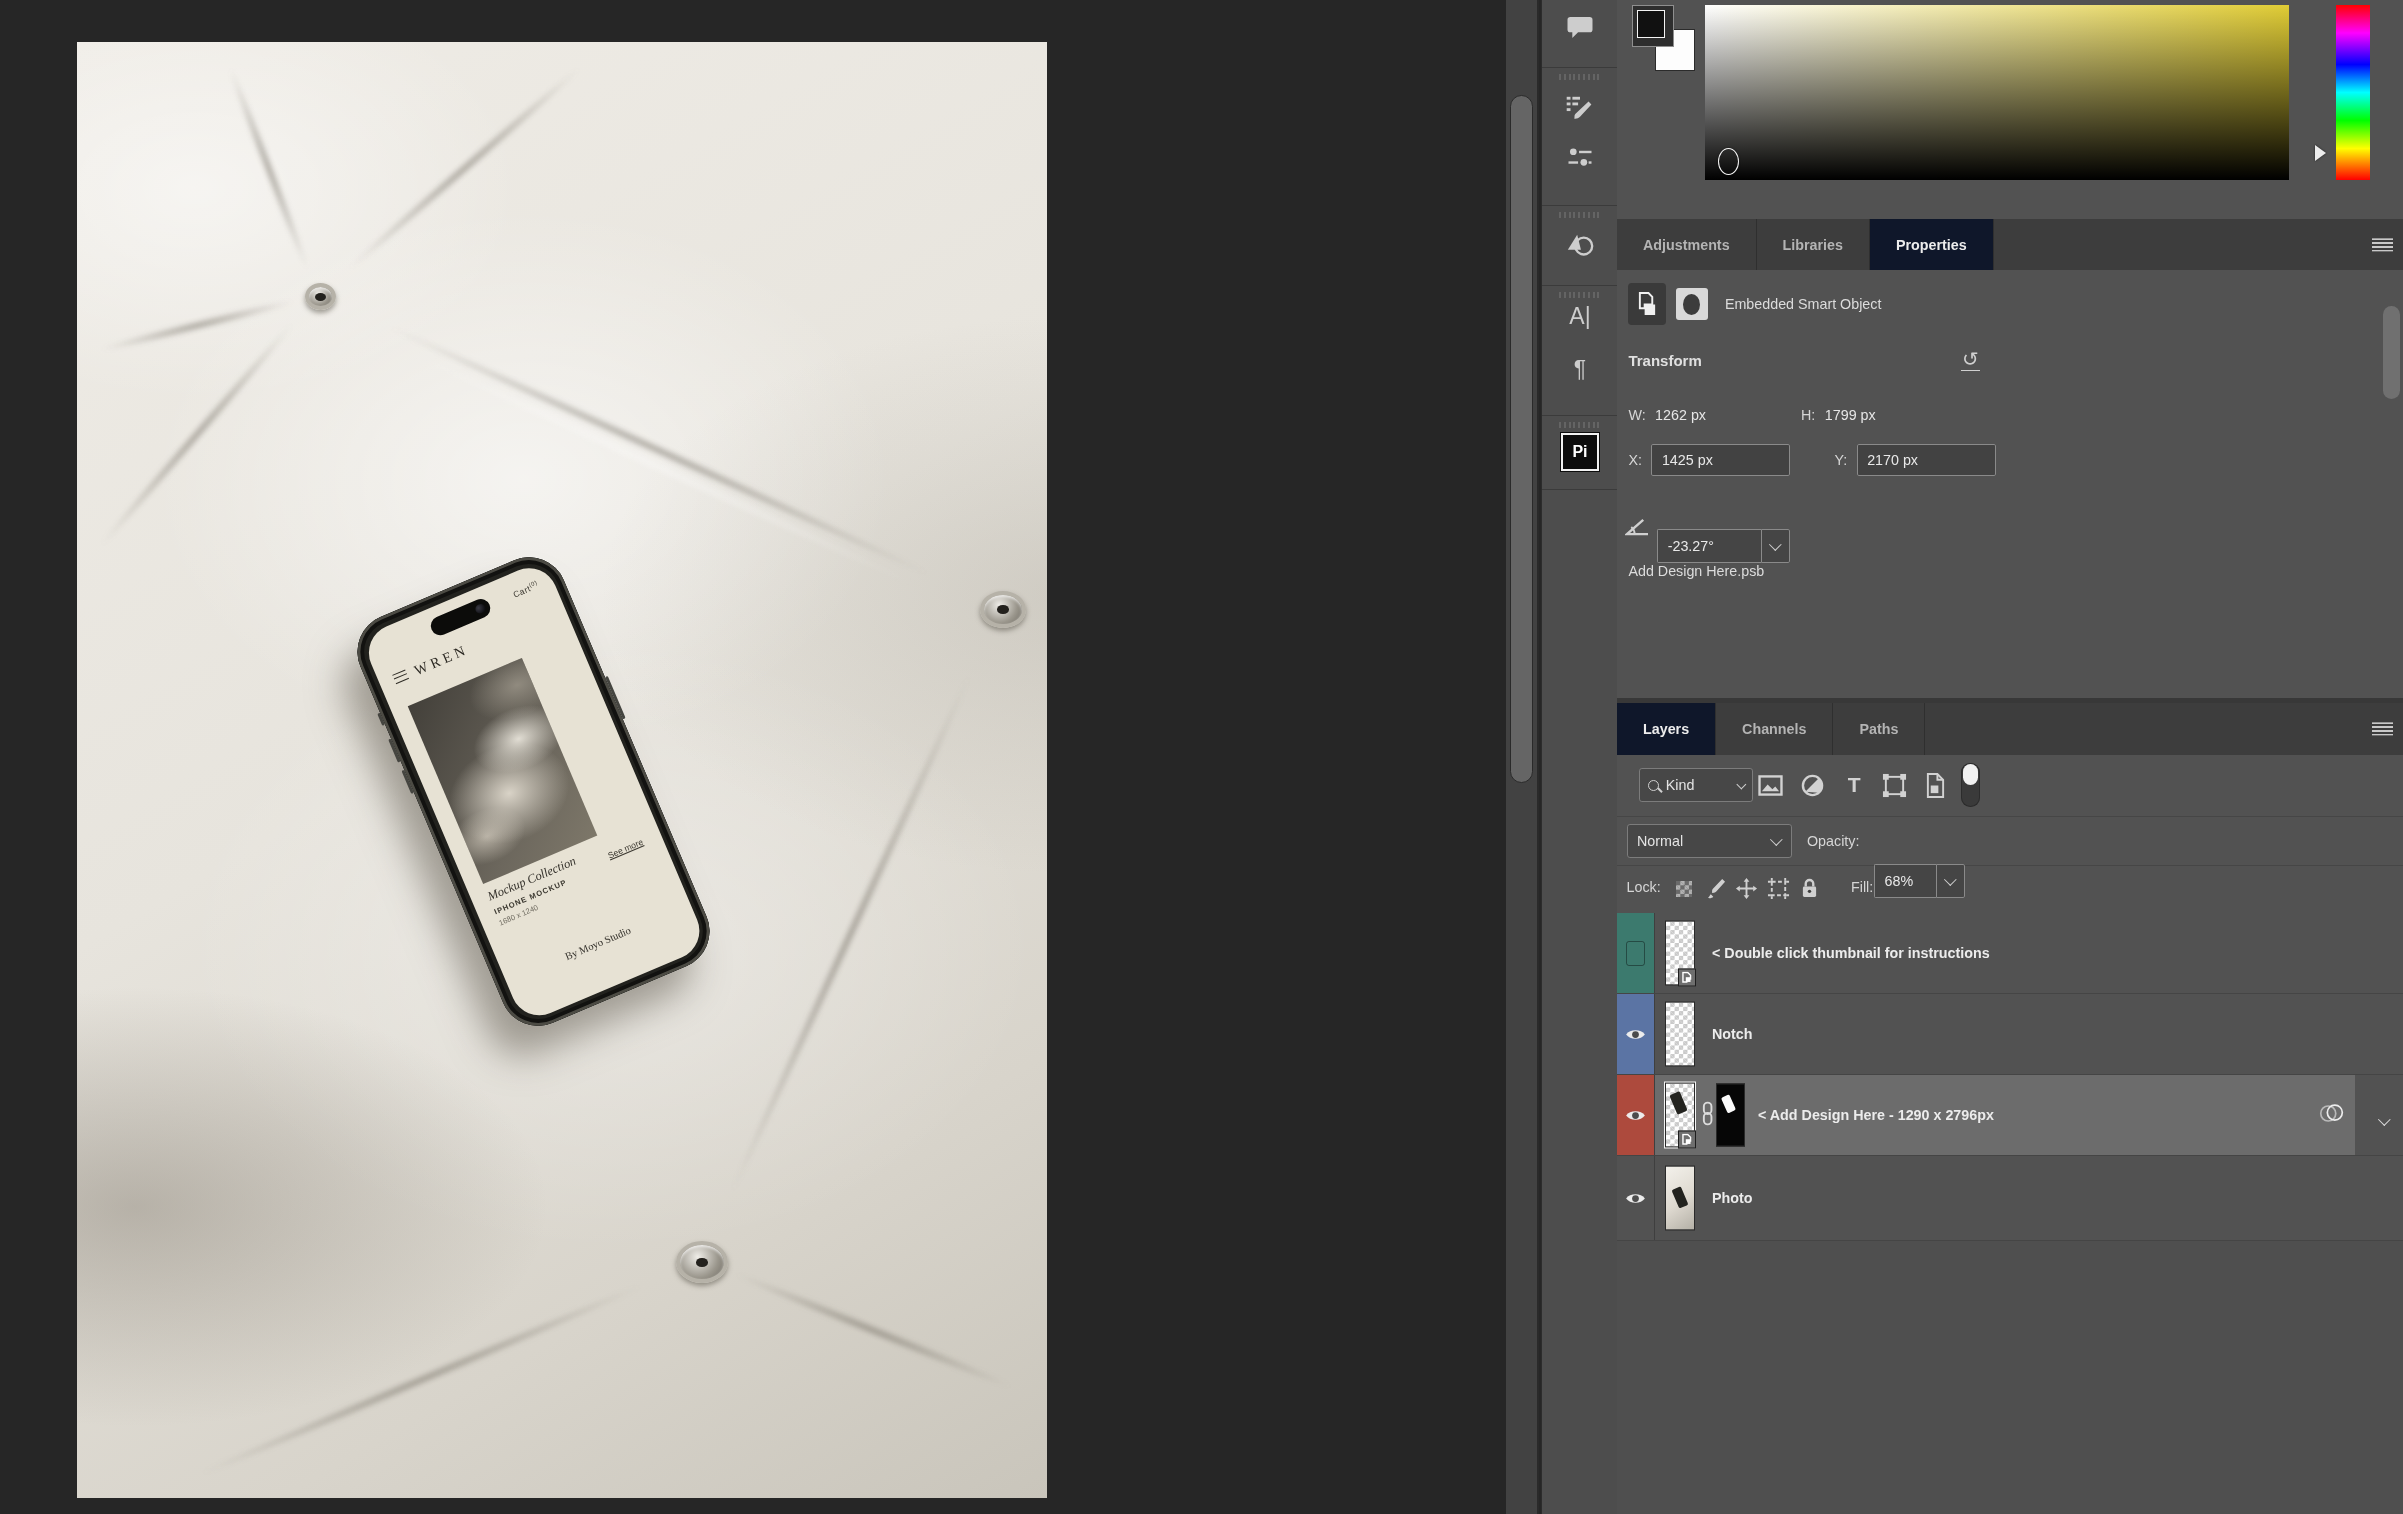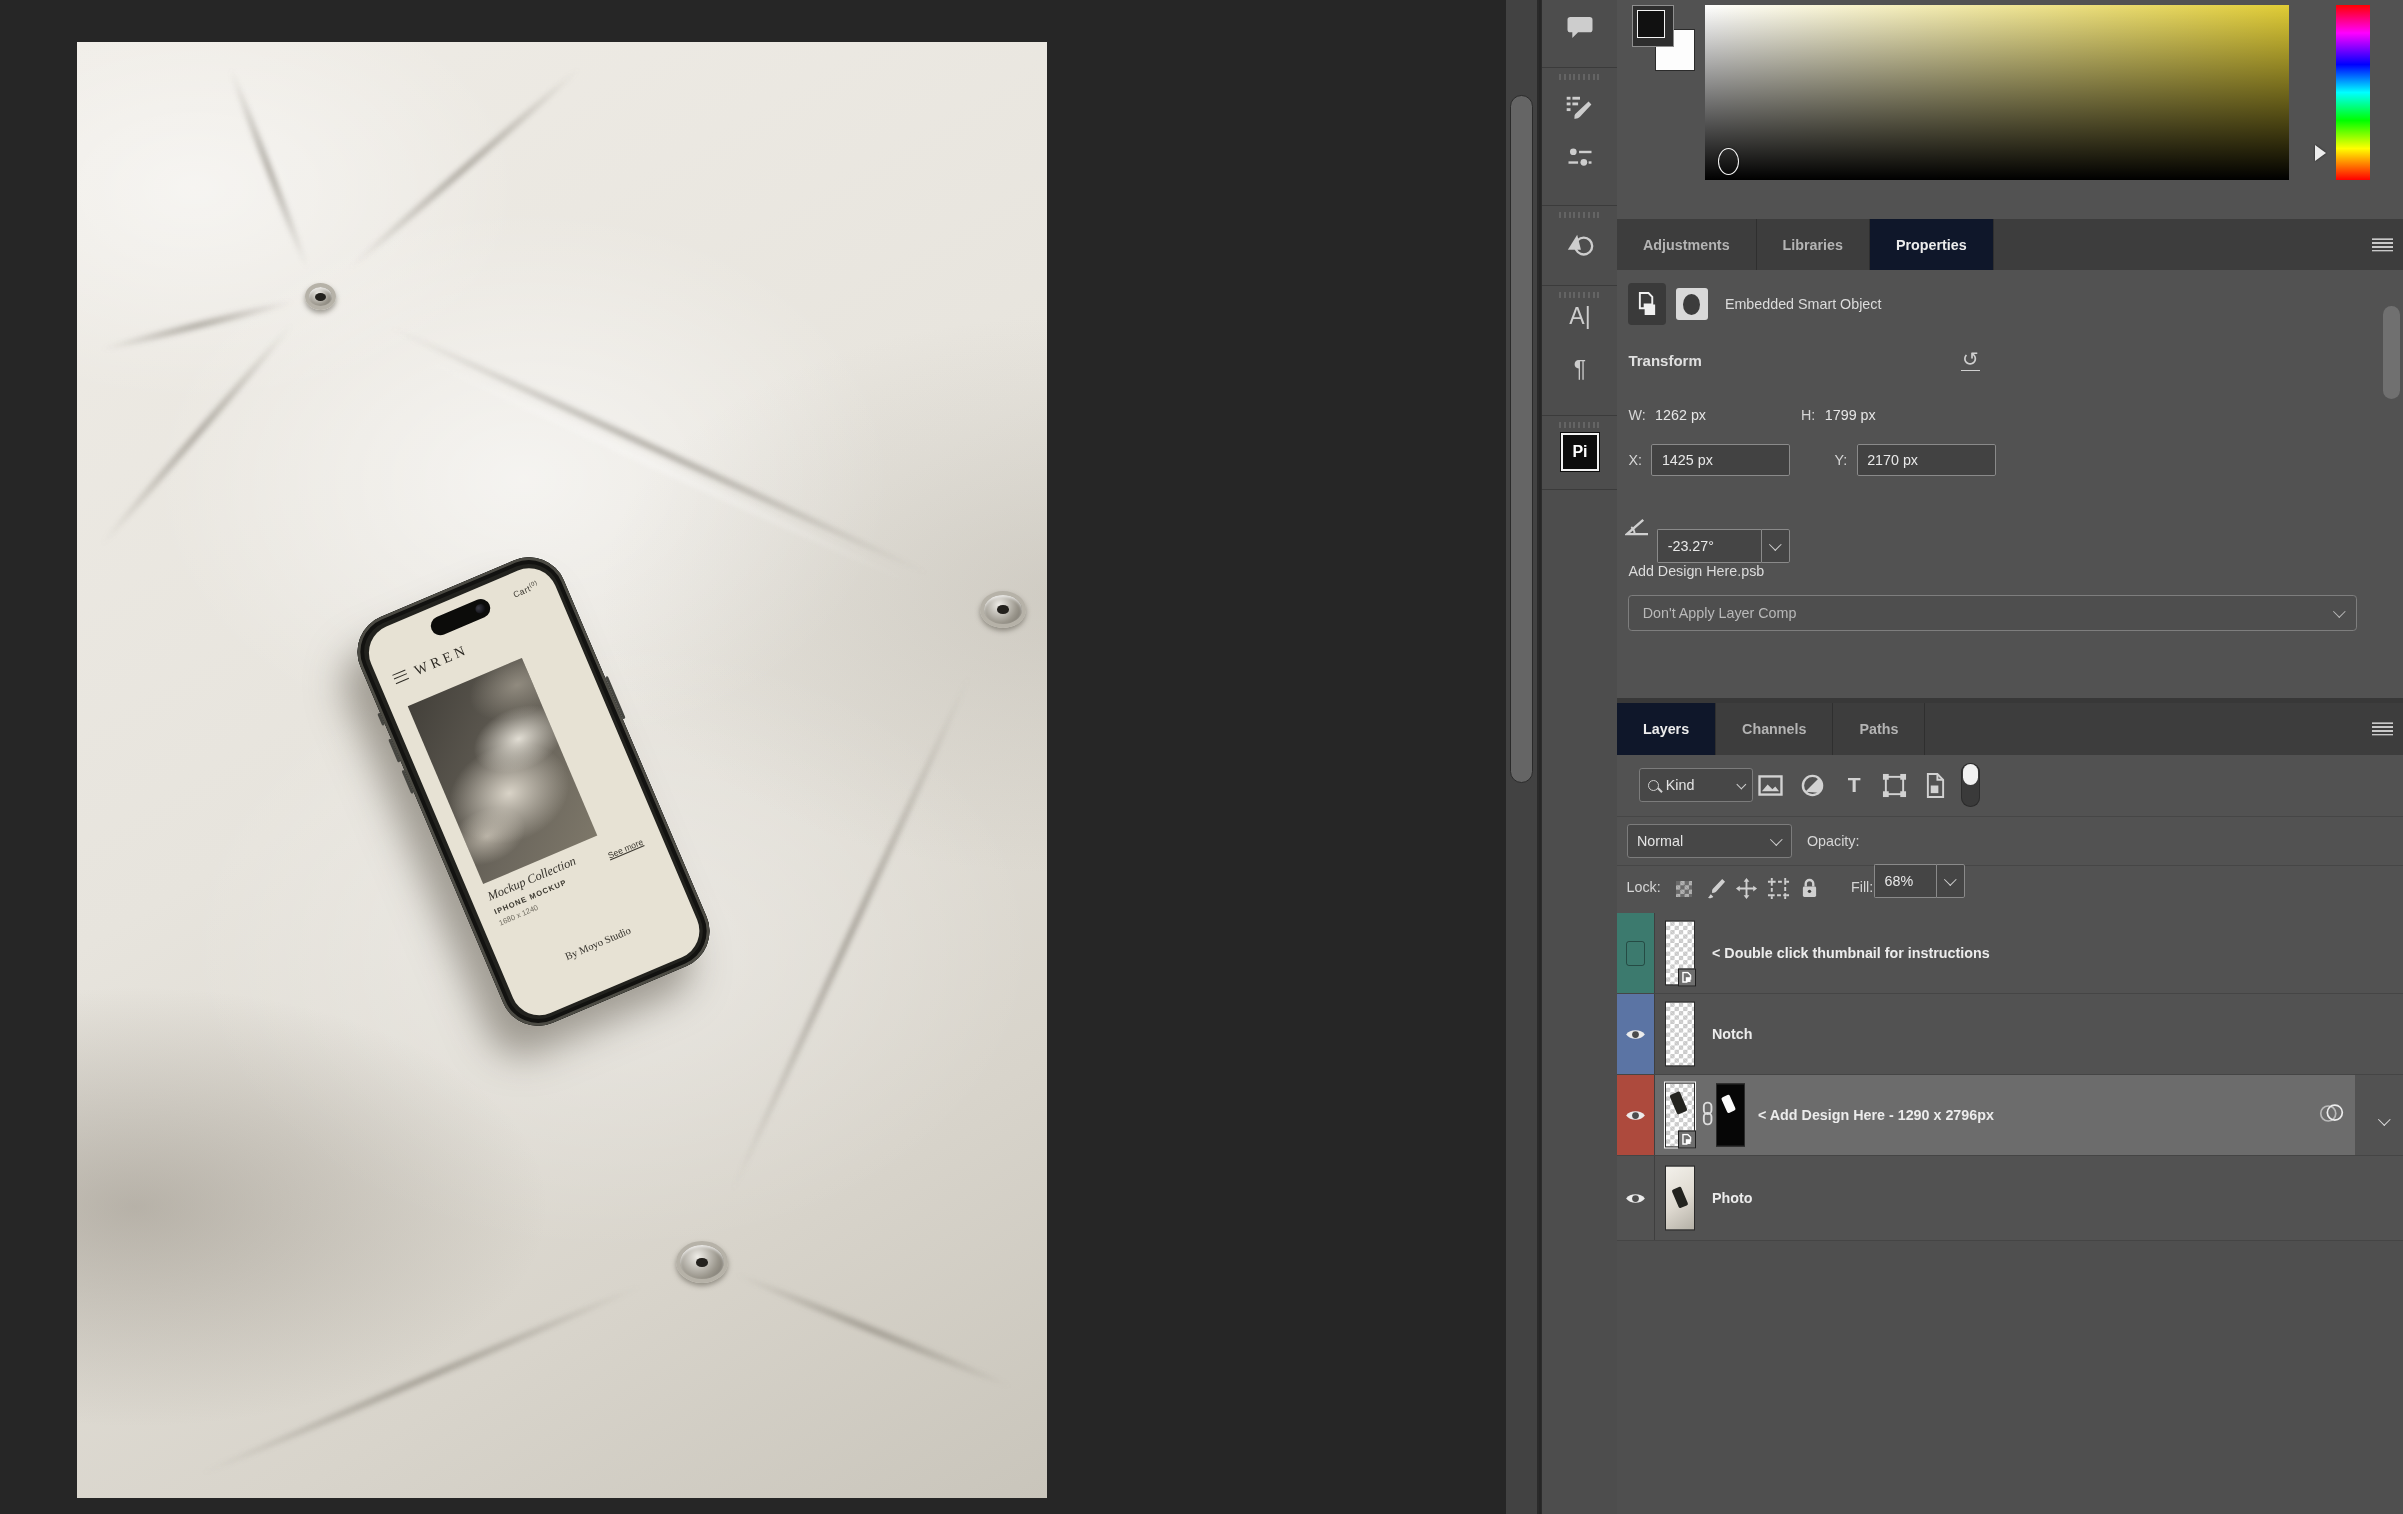--- a/index.html
+++ b/index.html
@@ -372,24 +372,20 @@
         </span>
         <span class="combo" style="margin-left:7.6px;">
           <span class="val" style="width:84px;">-23.27°</span>
           <span class="drop">
               <span class="chev"></span>
             </span>
         </span>
       </div>
 
       <div class="psb-label">Add Design Here.psb</div>
-      <div class="lc-select">
-        <span>Don't Apply Layer Comp</span>
-        <span class="chev"></span>
-      </div>
     </div>
 
     <div class="props-scroll"></div>
     <div class="group-divider"></div>
 
     <div class="tabbar" style="top:703px;height:52px;">
       <div class="tab active">Layers</div>
       <div class="tab">Channels</div>
       <div class="tab">Paths</div>
       <span class="hamburger"></span>

